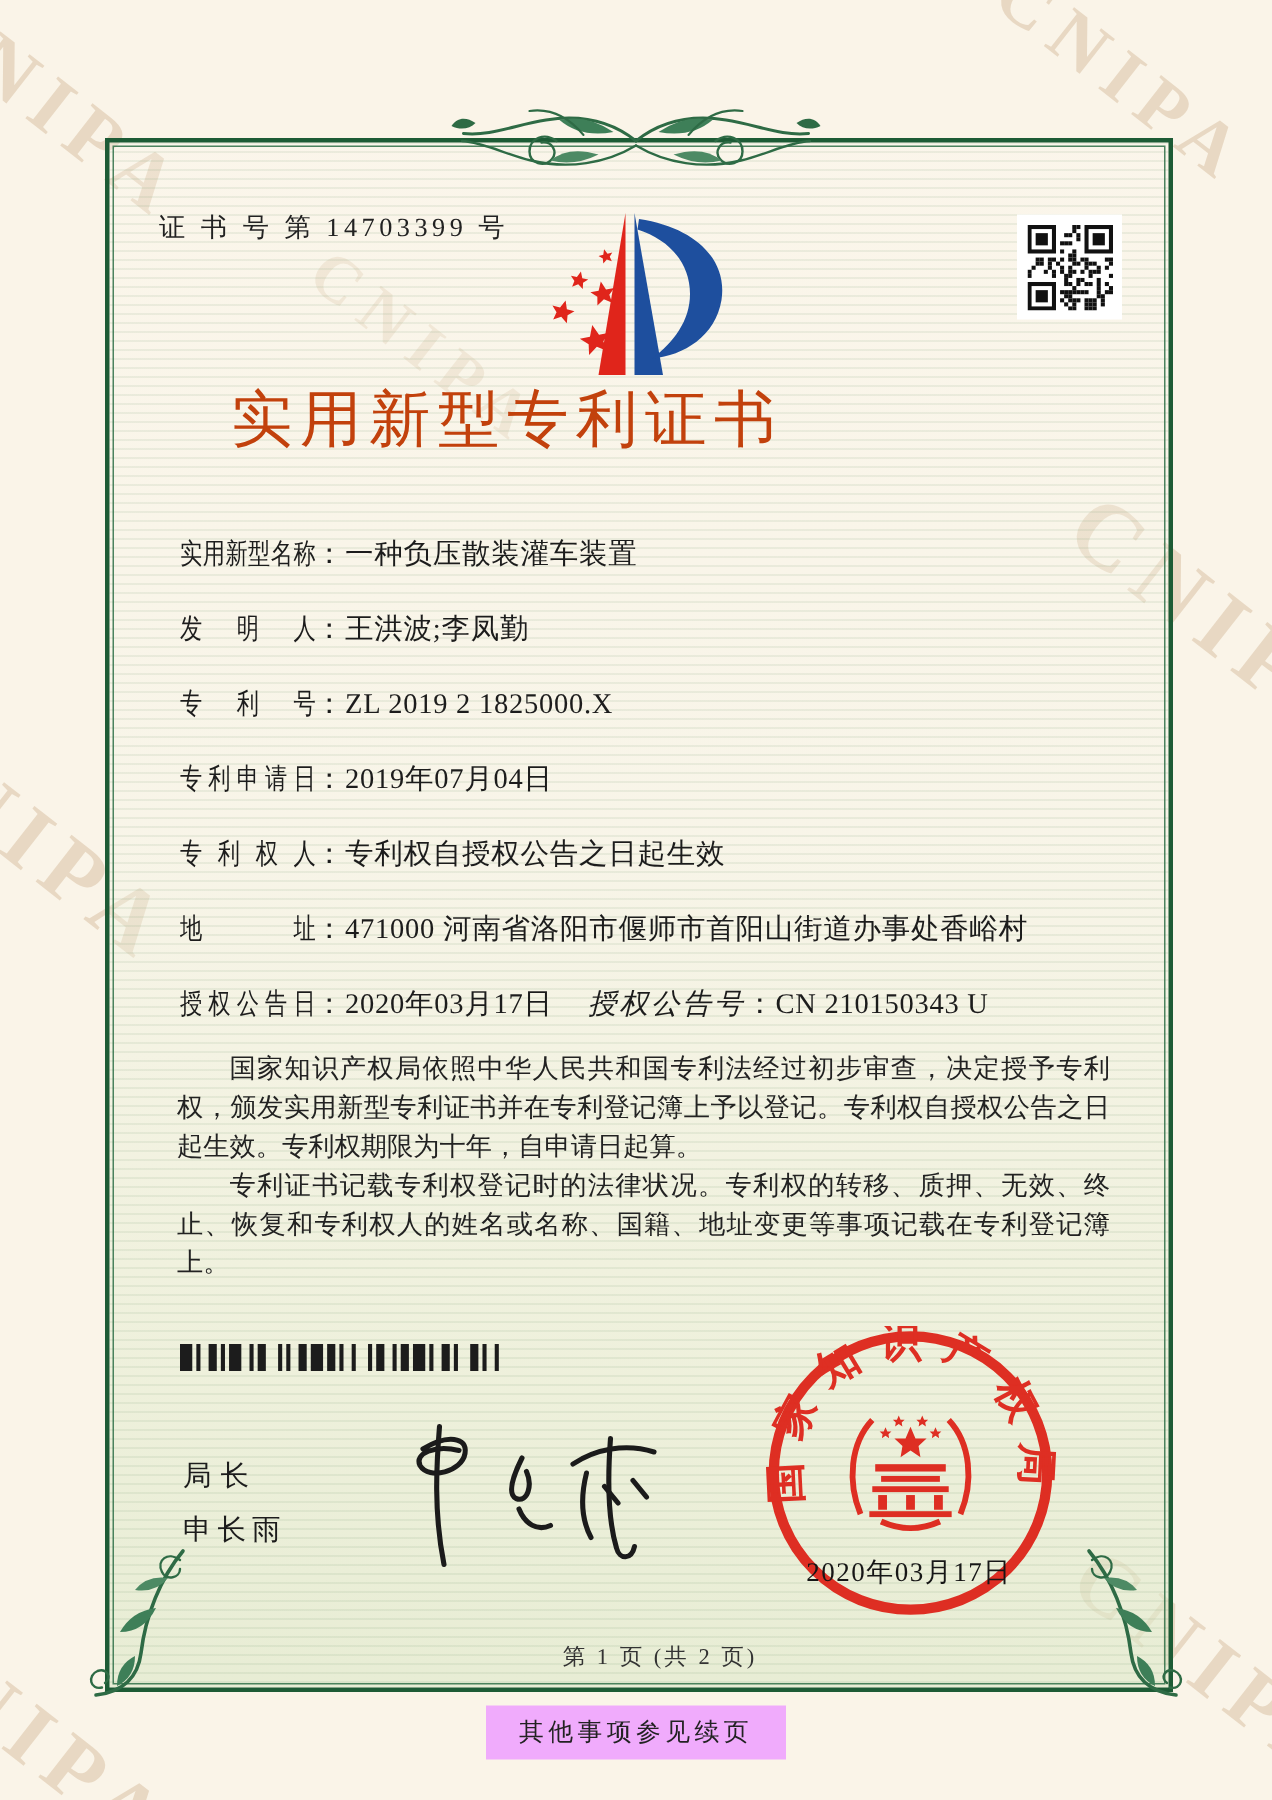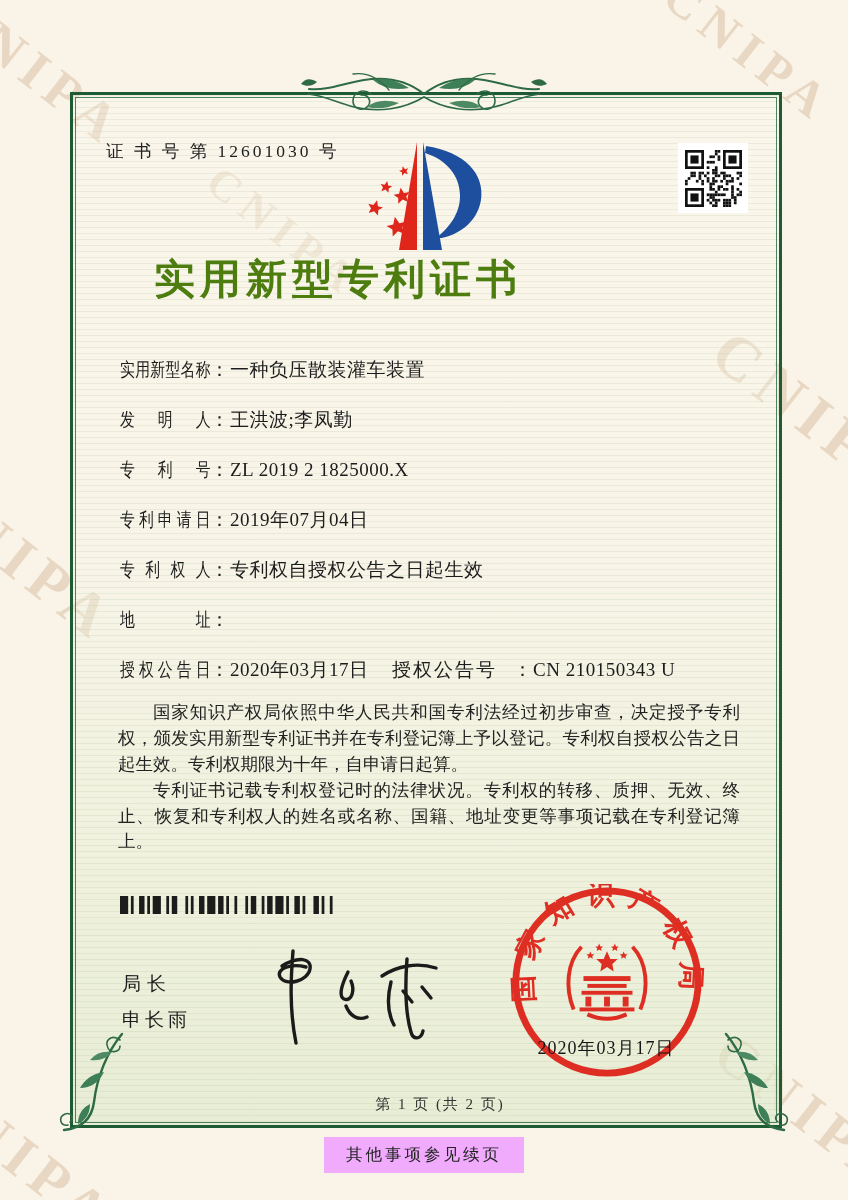--- a/index.html
+++ b/index.html
@@ -45,39 +45,39 @@
     left:106px;top:139px;z-index:4;
     font-size:17.5px;letter-spacing:3px;color:#222;
   }
   .qr-box{
     left:678px;top:143px;width:70px;height:70px;background:#ffffff;z-index:4;
     display:flex;align-items:center;justify-content:center;
   }
   .logo{left:357px;top:138px;z-index:4;}
   .title{
     left:0;width:676px;top:252px;z-index:4;text-align:center;
-    font-size:41px;font-weight:bold;letter-spacing:5px;color:#4d7c0f;
+    font-size:41px;font-weight:normal;letter-spacing:5px;color:#c2410c;
   }
 
   
   .fields{
     left:120px;top:358px;width:618px;z-index:4;
     display:flex;flex-direction:column;gap:26px;
     font-size:19px;
   }
   .field-row{display:flex;height:24px;line-height:24px;white-space:nowrap;}
   .flabel{
     display:inline-block;width:116px;margin-right:-26px;
     transform:scaleX(0.78);transform-origin:0 50%;
     text-align:justify;text-align-last:justify;text-justify:inter-character;
   }
   .fcolon{display:inline-block;width:20px;}
   .fvalue{letter-spacing:0.5px;}
   .v-date{width:162px;}
-  .flabel2{display:inline-block;letter-spacing:2px;margin-right:16px;}
+  .flabel2{display:inline-block;letter-spacing:2px;margin-right:0;font-style:italic;}
 
   
   .paragraphs{
     left:118px;top:700px;width:622px;z-index:4;
     font-size:17.5px;line-height:1.48;text-align:justify;color:#222;
   }
   .paragraphs p{margin:0;text-indent:2em;}
 
   
   .barcode{left:120px;top:896px;z-index:4;}
@@ -141,21 +141,21 @@
   <g transform="translate(85,0) scale(-1,1)" stroke="#2e6b45" fill="none" stroke-width="2.4" stroke-linecap="round">
     <path d="M70,2 C55,20 45,45 42,70 C40,86 30,96 12,98"></path>
     <path d="M68,8 c-8,-6 -16,0 -12,8 c3,6 12,4 12,-2" stroke-width="1.6"></path>
     <path d="M16,93 c-8,2 -10,-8 -3,-11 c6,-2 10,4 5,8" stroke-width="1.6"></path>
     <path d="M52,40 q-16,2 -24,16 q16,0 24,-16 Z" fill="#3e7f58" stroke="none"></path>
     <path d="M60,20 q-14,-2 -22,8 q14,2 22,-8 Z" fill="#4d8a64" stroke="none"></path>
     <path d="M38,72 q-12,6 -12,20 q12,-6 12,-20 Z" fill="#3e7f58" stroke="none"></path>
   </g>
 </svg>
 
-<div class="abs cert-no">证 书 号 第 12601030 号</div>
+<div class="abs cert-no">证 书 号 第 14703399 号</div>
 
 <div class="abs qr-box">
   <svg id="qr" width="57" height="57" viewBox="0 0 57 57">
       <rect x="29.86" y="0.00" width="2.71" height="2.71" fill="#111"></rect>
       <rect x="32.57" y="0.00" width="2.71" height="2.71" fill="#111"></rect>
       <rect x="29.86" y="2.71" width="2.71" height="2.71" fill="#111"></rect>
       <rect x="24.43" y="5.43" width="2.71" height="2.71" fill="#111"></rect>
       <rect x="27.14" y="5.43" width="2.71" height="2.71" fill="#111"></rect>
       <rect x="32.57" y="5.43" width="2.71" height="2.71" fill="#111"></rect>
       <rect x="32.57" y="8.14" width="2.71" height="2.71" fill="#111"></rect>
@@ -309,20 +309,21 @@
       <span class="fvalue">2019年07月04日</span>
   </div>
   <div class="field-row">
     <span class="flabel">专利权人</span>
       <span class="fcolon">：</span>
       <span class="fvalue">专利权自授权公告之日起生效</span>
   </div>
   <div class="field-row">
     <span class="flabel">地址</span>
       <span class="fcolon">：</span>
+      <span class="fvalue">471000 河南省洛阳市偃师市首阳山街道办事处香峪村</span>
   </div>
   <div class="field-row">
     <span class="flabel">授权公告日</span>
       <span class="fcolon">：</span>
       <span class="fvalue v-date">2020年03月17日</span>
     <span class="flabel2">授权公告号</span>
       <span class="fcolon">：</span>
       <span class="fvalue">CN 210150343 U</span>
   </div>
 </div>

